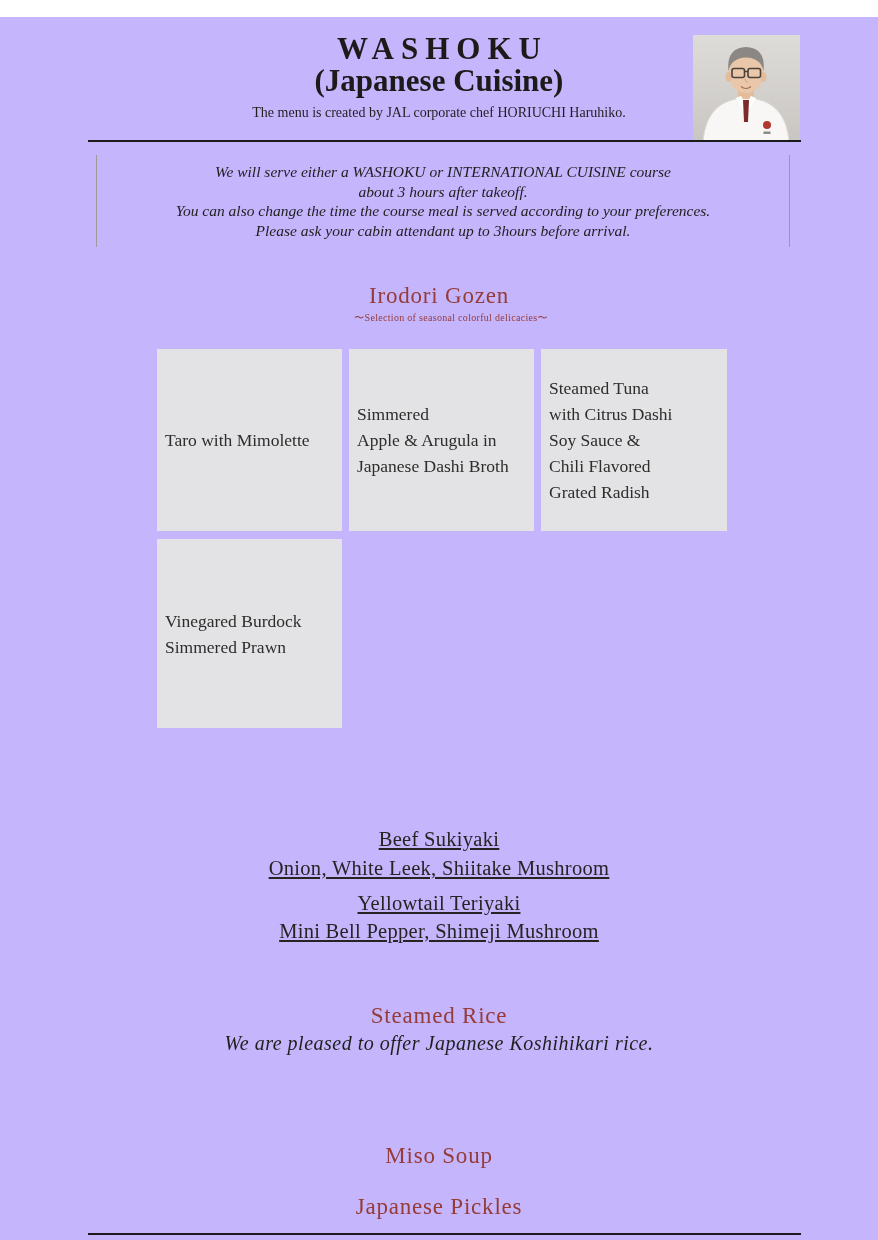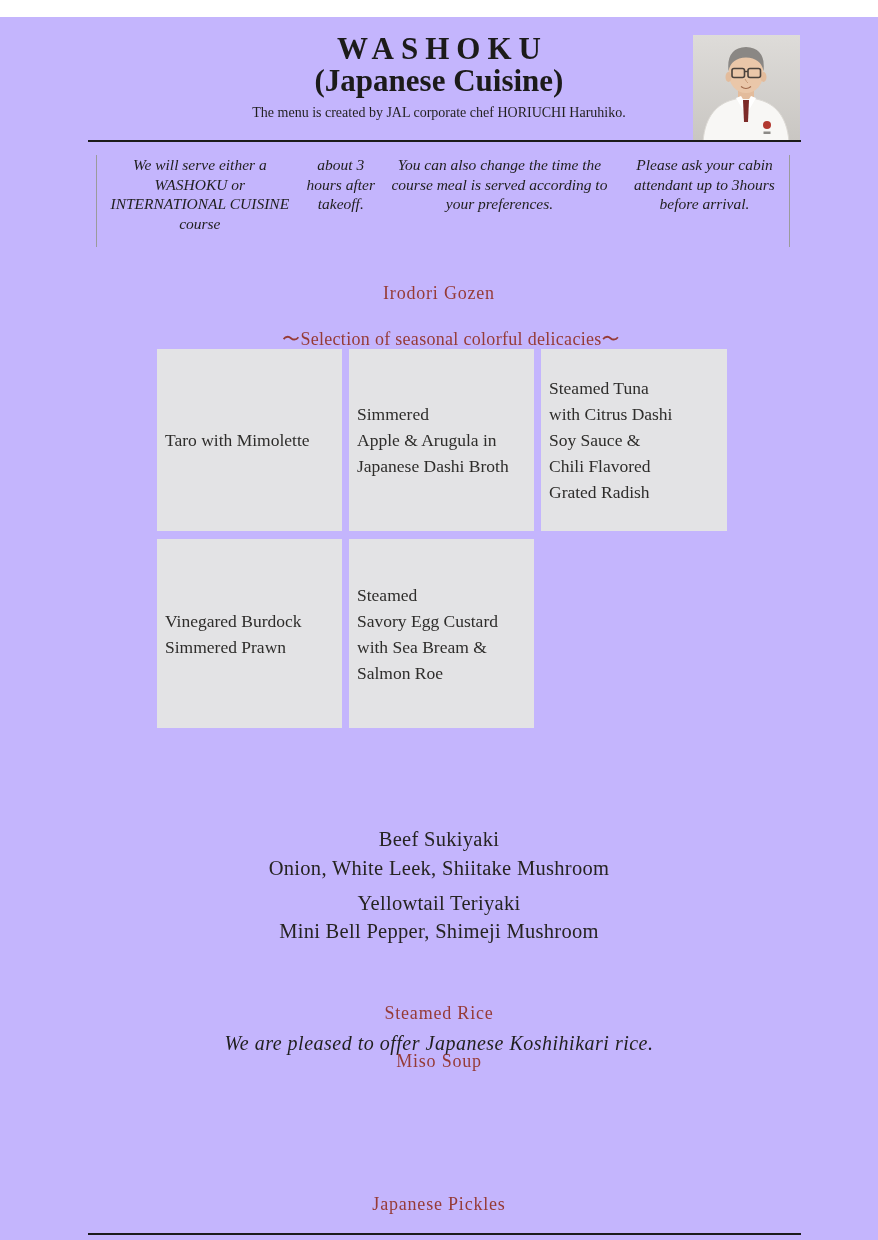--- a/index.html
+++ b/index.html
@@ -56,39 +56,39 @@
 
   
   .notice {
     left: 96px;
     top: 138px;
     width: 694px;
     height: 92px;
     border-left: 1.5px solid #9b9b9b;
     border-right: 1.5px solid #9b9b9b;
     display: flex;
-    flex-direction: row;
+    flex-direction: column;
     justify-content: center;
     text-align: center;
     font-style: italic;
     font-size: 15.5px;
     line-height: 19.5px;
     color: #1f1e1d;
   }
 
   
   .red { color: #963b37; }
   .sec-title {
-    font-size: 18px;
+    font-size: 23px;
     letter-spacing: 0.8px;
   }
   .irodori-title { top: 266px; }
   .irodori-sub {
-    top: 310px;
-    font-size: 18px;
+    top: 294px;
+    font-size: 10px;
     letter-spacing: 0.3px;
     padding-left: 24px;
   }
 
   
   .grid {
     left: 157px;
     top: 332px;
     display: grid;
     grid-template-columns: 185px 185px 186px;
@@ -104,36 +104,36 @@
   }
   .dish-box span {
     white-space: pre-line;
     font-size: 17.5px;
     line-height: 26px;
     color: #2e2d2b;
   }
 
   
   .dainomono-title { top: 778px; font-size: 18px; letter-spacing: 0.8px; }
-  .dish-line { font-size: 20.5px; color: #262422; letter-spacing: 0.3px; }
+  .dish-line { font-size: 20.5px; color: #262422; letter-spacing: 0.3px; text-decoration: underline; }
   .dn-1 { top: 811px; }
   .dn-2 { top: 840px; }
   .dn-3 { top: 875px; }
   .dn-4 { top: 903px; }
 
   
   .rice-title { top: 986px; }
   .rice-note {
     top: 1015px;
     font-size: 20px;
     font-style: italic;
     letter-spacing: 0.5px;
     color: #201f1e;
   }
-  .miso-title { top: 1034px; }
+  .miso-title { top: 1126px; }
   .pickles-title { top: 1177px; }
 </style>
 </head>
 <body>
 
 <div class="page">
 
   <div class="abs centered title">WASHOKU</div>
   <div class="abs centered subtitle">(Japanese Cuisine)</div>
   <div class="abs centered credit">The menu is created by JAL corporate chef HORIUCHI Haruhiko.</div>
@@ -199,26 +199,20 @@
         <span>Steamed Tuna
 with Citrus Dashi
 Soy Sauce &amp;
 Chili Flavored
 Grated Radish</span>
       </div>
     <div class="dish-box">
         <span>Vinegared Burdock
 Simmered Prawn</span>
       </div>
-    <div class="dish-box">
-        <span>Steamed
-Savory Egg Custard
-with Sea Bream &amp;
-Salmon Roe</span>
-      </div>
   </div>
 
   <div class="abs centered dish-line dn-1">Beef Sukiyaki</div>
   <div class="abs centered dish-line dn-2">Onion, White Leek, Shiitake Mushroom</div>
   <div class="abs centered dish-line dn-3">Yellowtail Teriyaki</div>
   <div class="abs centered dish-line dn-4">Mini Bell Pepper, Shimeji Mushroom</div>
 
   <div class="abs centered sec-title red rice-title">Steamed Rice</div>
   <div class="abs centered rice-note">We are pleased to offer Japanese Koshihikari rice.</div>
 

